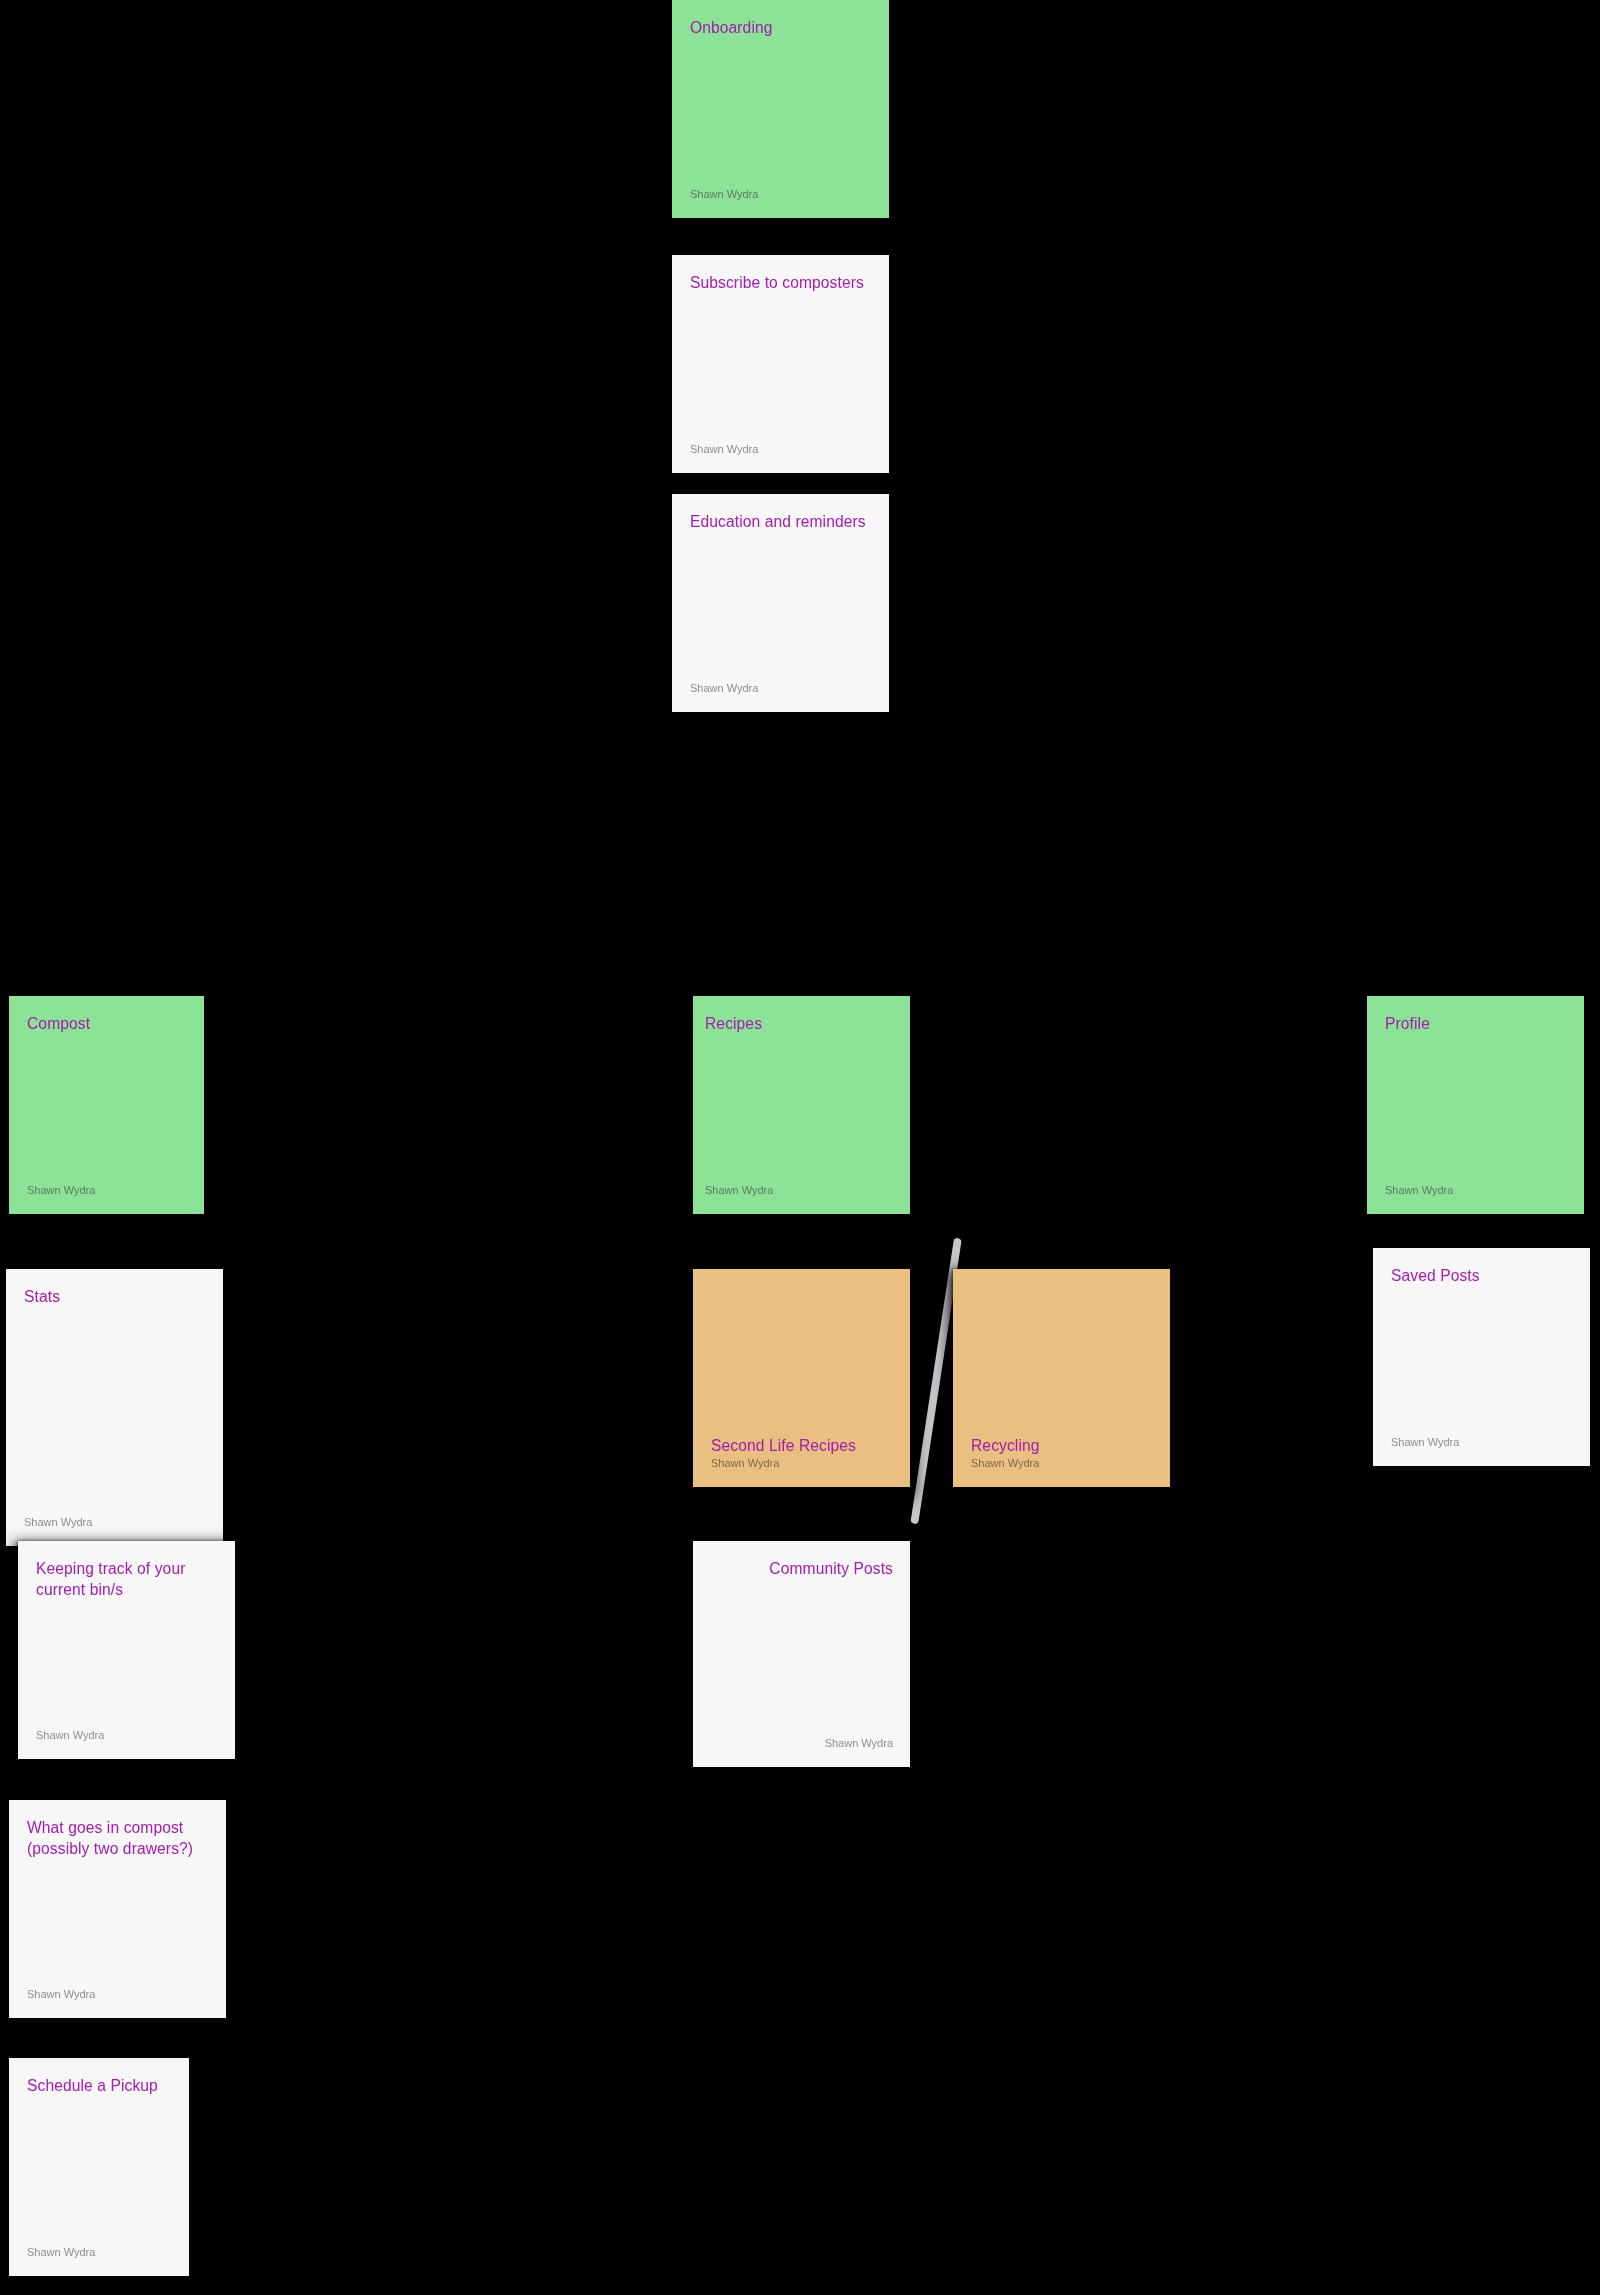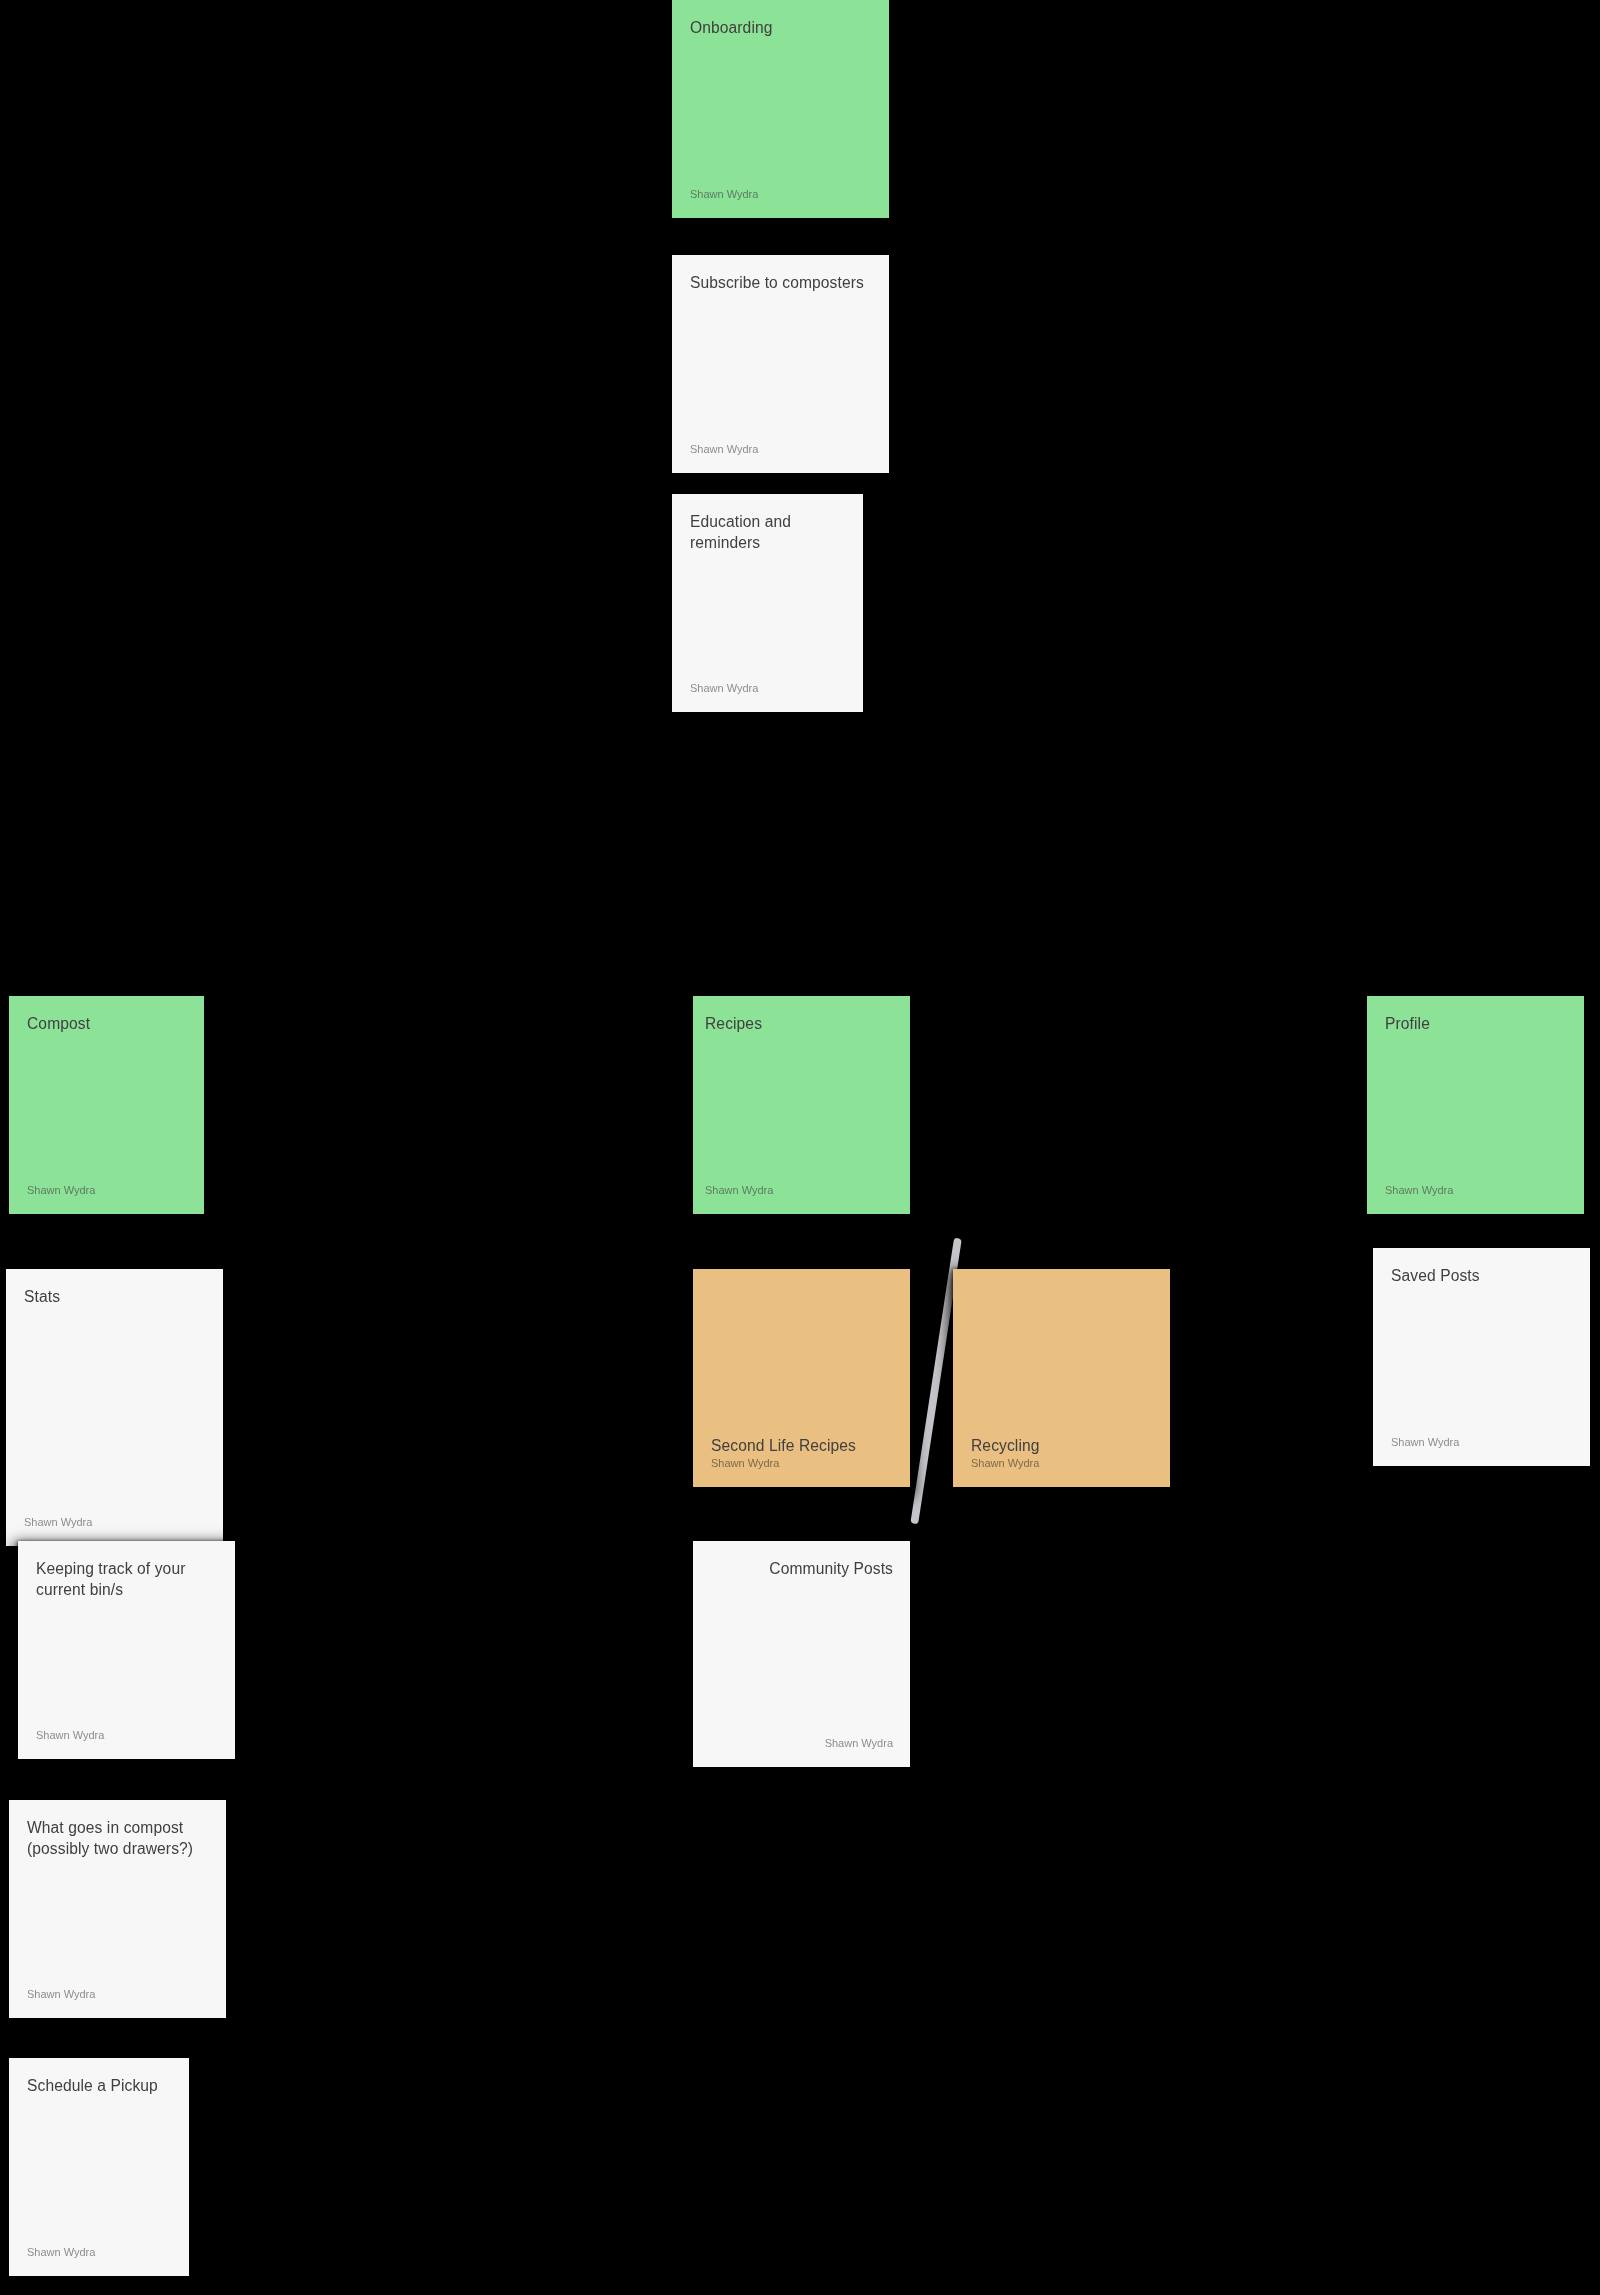--- a/index.html
+++ b/index.html
@@ -21,21 +21,21 @@
     display: flex;
     flex-direction: column;
     justify-content: space-between;
     padding: 18px 17px 17px 18px;
     box-shadow: 0 6px 13.2px 3.6px rgba(0,0,0,0.85),
                 0 1.2px 3.6px 1.2px rgba(0,0,0,0.7);
   }
   .note .title {
     font-size: 15.6px;
     line-height: 1.33;
-    color: #404040;
+    color: #a21caf;
     font-weight: 400;
     letter-spacing: 0.1px;
     white-space: pre-line;
   }
   .note .byline {
     font-size: 11px;
     line-height: 1.2;
     color: #6f6f6f;
     font-weight: 400;
   }
@@ -62,21 +62,21 @@
     </svg>
 
 <div class="note green" style="left: 672px; top: 0px; width: 217px; height: 218px;">
       <div class="title">Onboarding</div>
       <div class="byline">Shawn Wydra</div>
     </div>
     <div class="note white" style="left: 672px; top: 255px; width: 217px; height: 218px;">
       <div class="title">Subscribe to composters</div>
       <div class="byline">Shawn Wydra</div>
     </div>
-    <div class="note white" style="left: 672px; top: 494px; width: 191px; height: 218px;">
+    <div class="note white" style="left: 672px; top: 494px; width: 217px; height: 218px;">
       <div class="title">Education and reminders</div>
       <div class="byline">Shawn Wydra</div>
     </div>
     <div class="note green" style="left: 9px; top: 996px; width: 195px; height: 218px;">
       <div class="title">Compost</div>
       <div class="byline">Shawn Wydra</div>
     </div>
     <div class="note green" style="left: 693px; top: 996px; width: 217px; height: 218px; padding-left: 12px;">
       <div class="title">Recipes</div>
       <div class="byline">Shawn Wydra</div>

